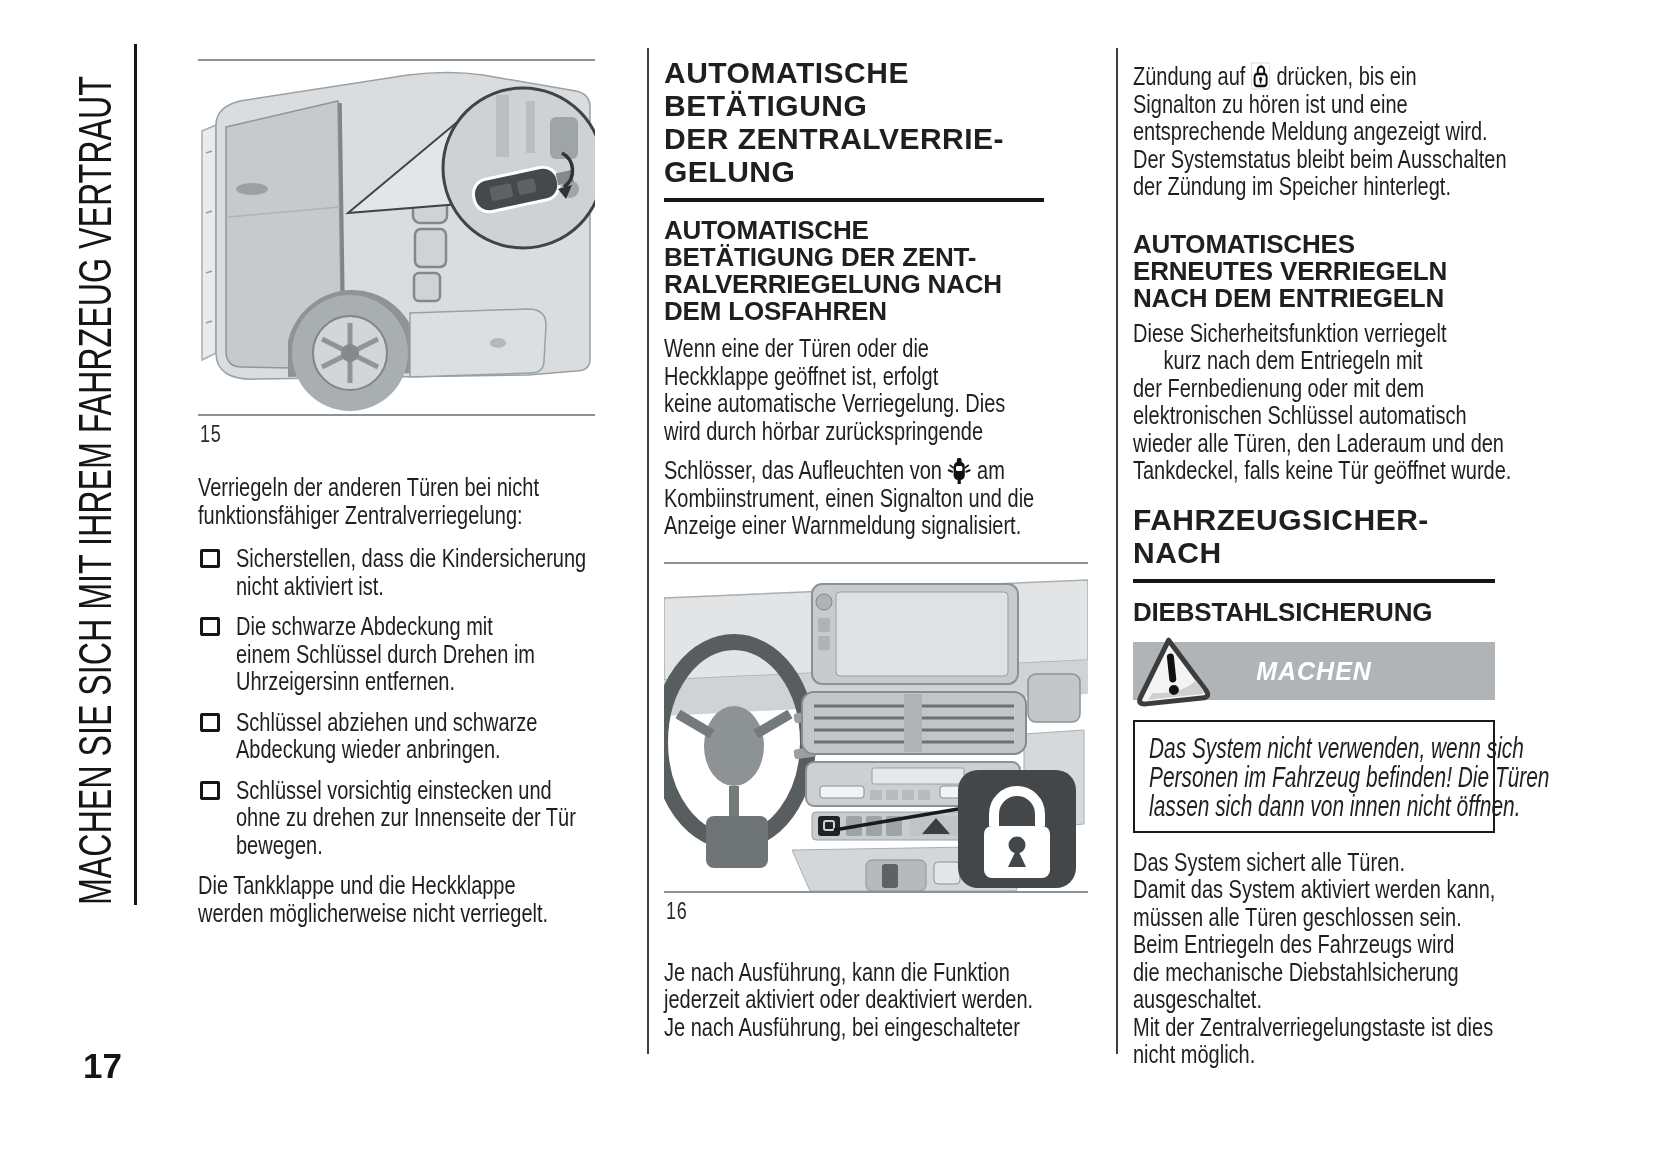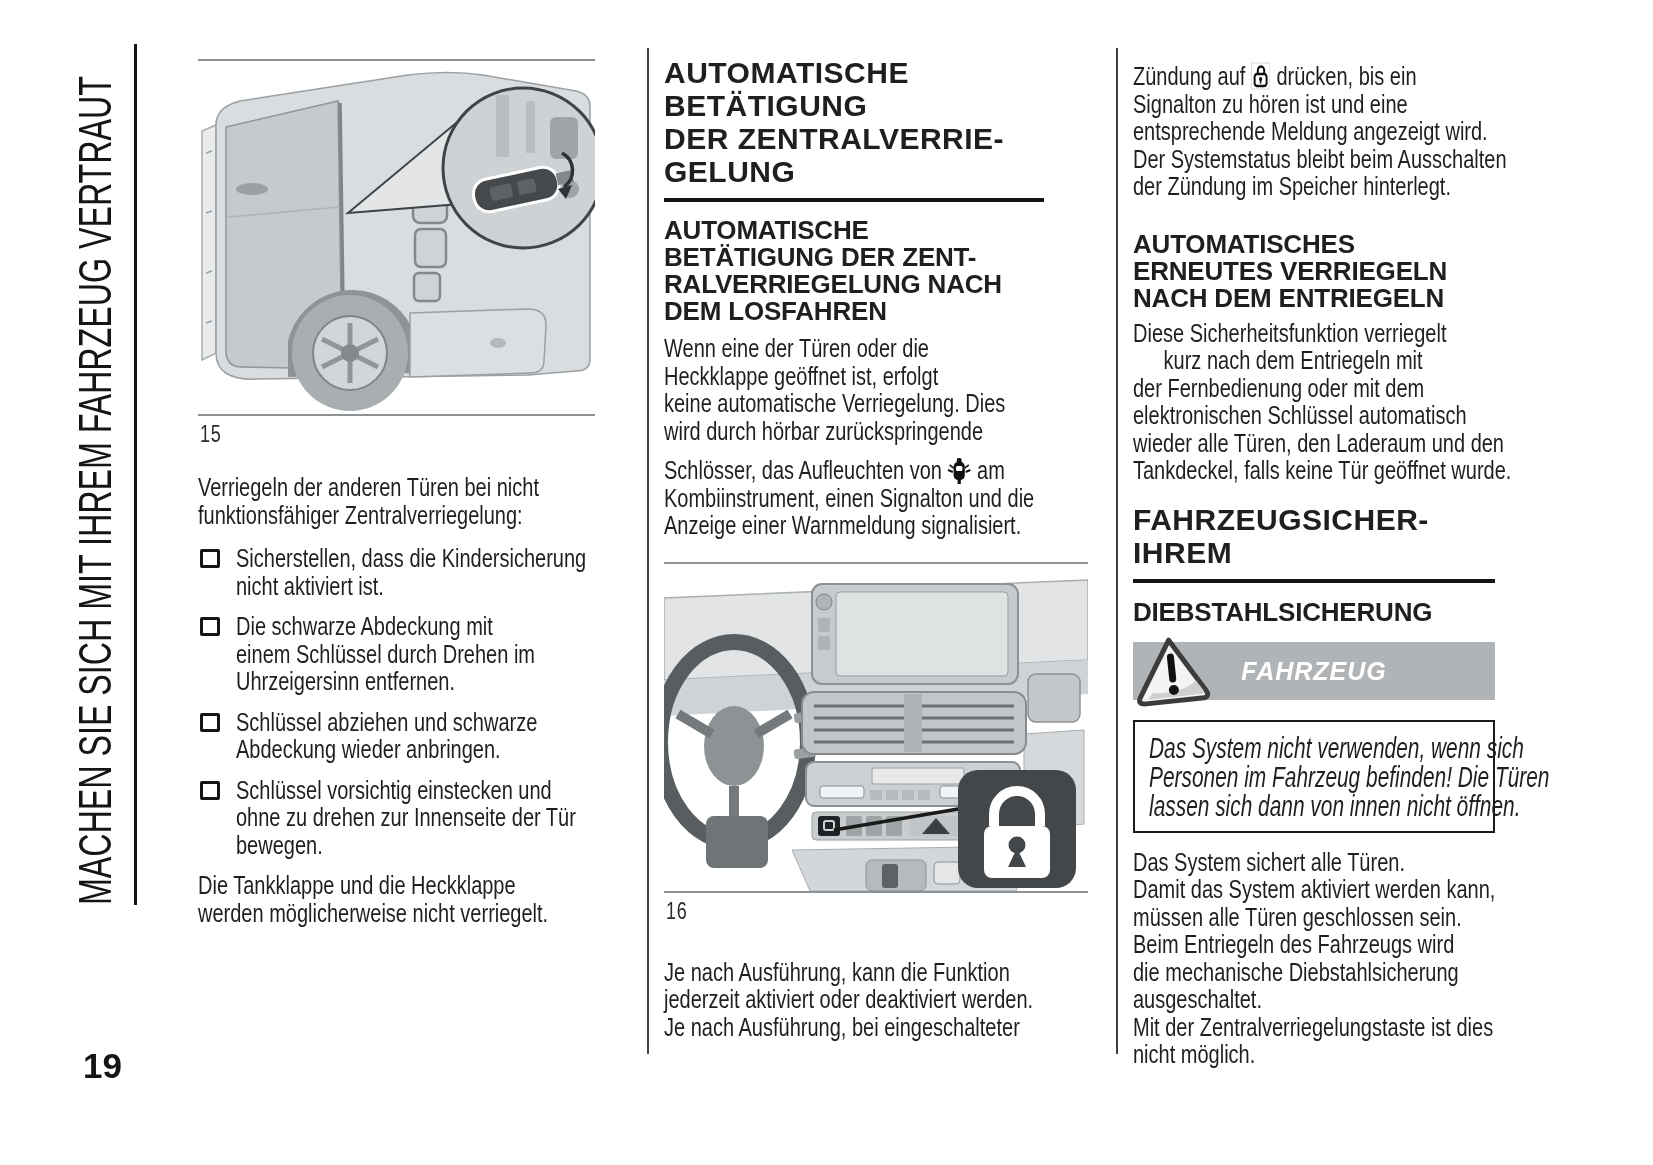--- a/index.html
+++ b/index.html
@@ -39,21 +39,21 @@
   .mt30{margin-top:30px;} .mt34{margin-top:34px;text-align:right;}
   .intro{margin-top:26px;}
   .w380{width:380px;}
 </style>
 </head>
 <body>
 
 <div class="page">
 
   <div class="sidebar pre">MACHEN SIE SICH MIT IHREM FAHRZEUG VERTRAUT</div>
-  <div class="pagenum">19</div>
+  <div class="pagenum">17</div>
 
   <div class="vdiv" id="vdiv1"></div>
   <div class="vdiv" id="vdiv2"></div>
 
   <div class="col col-left">
     <div class="fig" style="margin-top:7px;">
       <svg width="397" height="353" viewBox="0 0 397 353">
         <rect width="397" height="353" fill="#ffffff"></rect>
         <path d="M4,70 L18,64 L18,292 L4,299 Z" fill="#e9ebec" stroke="#a9aeb1" stroke-width="1.5"></path>
         <g stroke="#9aa0a3" stroke-width="1.5">
@@ -264,36 +264,36 @@
     <div class="mt8">
         <span class="body pre cond">Diese Sicherheitsfunktion verriegelt
 kurz nach dem Entriegeln mit
 der Fernbedienung oder mit dem
 elektronischen Schlüssel automatisch
 wieder alle Türen, den Laderaum und den
 Tankdeckel, falls keine Tür geöffnet wurde.</span>
       </div>
 
     <div class="h-main h-rule pre mt18">FAHRZEUGSICHER-
-IHREM</div>
+NACH</div>
 
     <div class="h-sub pre mt16">DIEBSTAHLSICHERUNG</div>
 
     <div class="banner mt16">
       <span class="warn-tri">
         <svg width="86" height="78" viewBox="0 0 86 78">
           <g transform="rotate(-6 43 39)">
             <path d="M43,7 L75,61 Q79,68 70,68 L14,68 Q5,68 9,61 Z" fill="#f4f4f4" stroke="#3c3c3c" stroke-width="5" stroke-linejoin="round"></path>
             <path d="M16,64 L70,64 Q74,64 72,60 L66,50 Q50,62 22,58 Z" fill="#cfcfcf"></path>
             <line x1="43" y1="24" x2="43" y2="46" stroke="#111" stroke-width="7" stroke-linecap="round"></line>
             <circle cx="43" cy="57" r="5" fill="#111"></circle>
           </g>
         </svg>
       </span>
-      <span class="banner-label">FAHRZEUG</span>
+      <span class="banner-label">MACHEN</span>
     </div>
 
     <div class="warn-box">
         <span class="pre cond-s">Das System nicht verwenden, wenn sich
 Personen im Fahrzeug befinden! Die Türen
 lassen sich dann von innen nicht öffnen.</span>
       </div>
 
     <div class="mt16">
         <span class="body pre cond">Das System sichert alle Türen.

